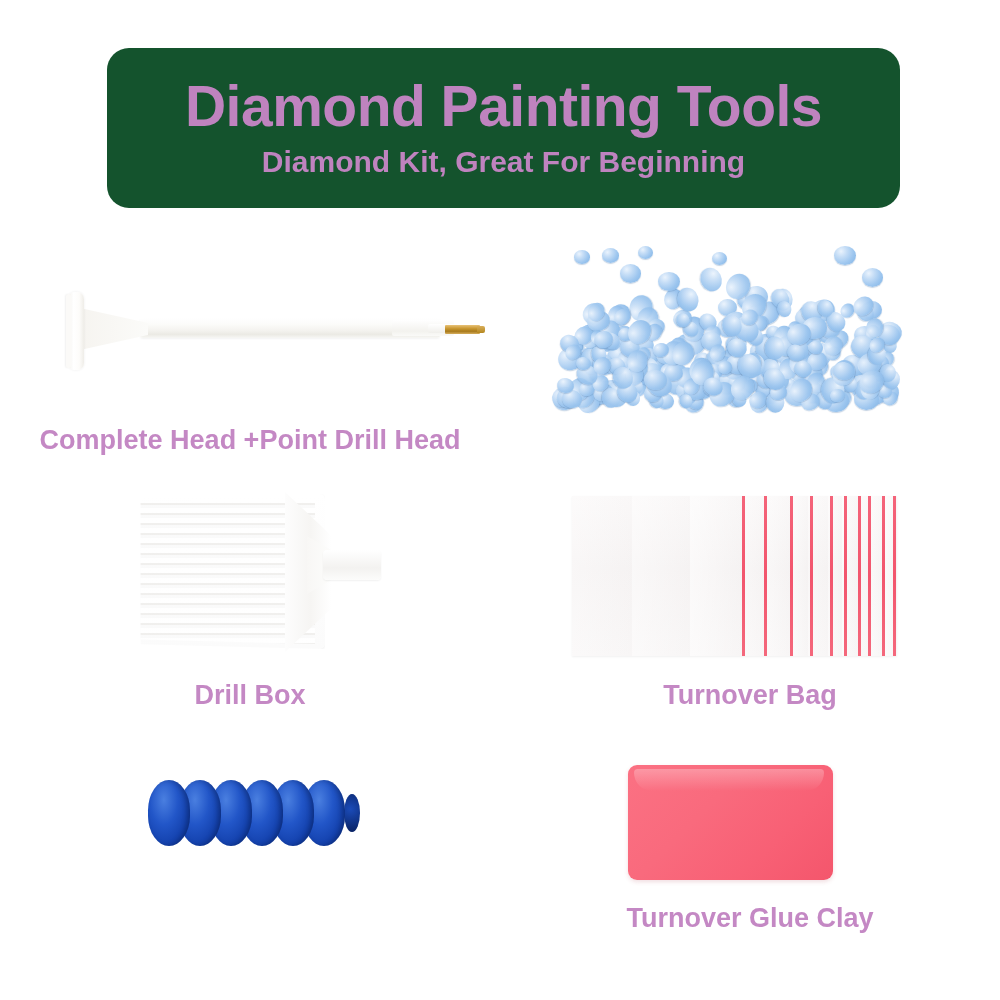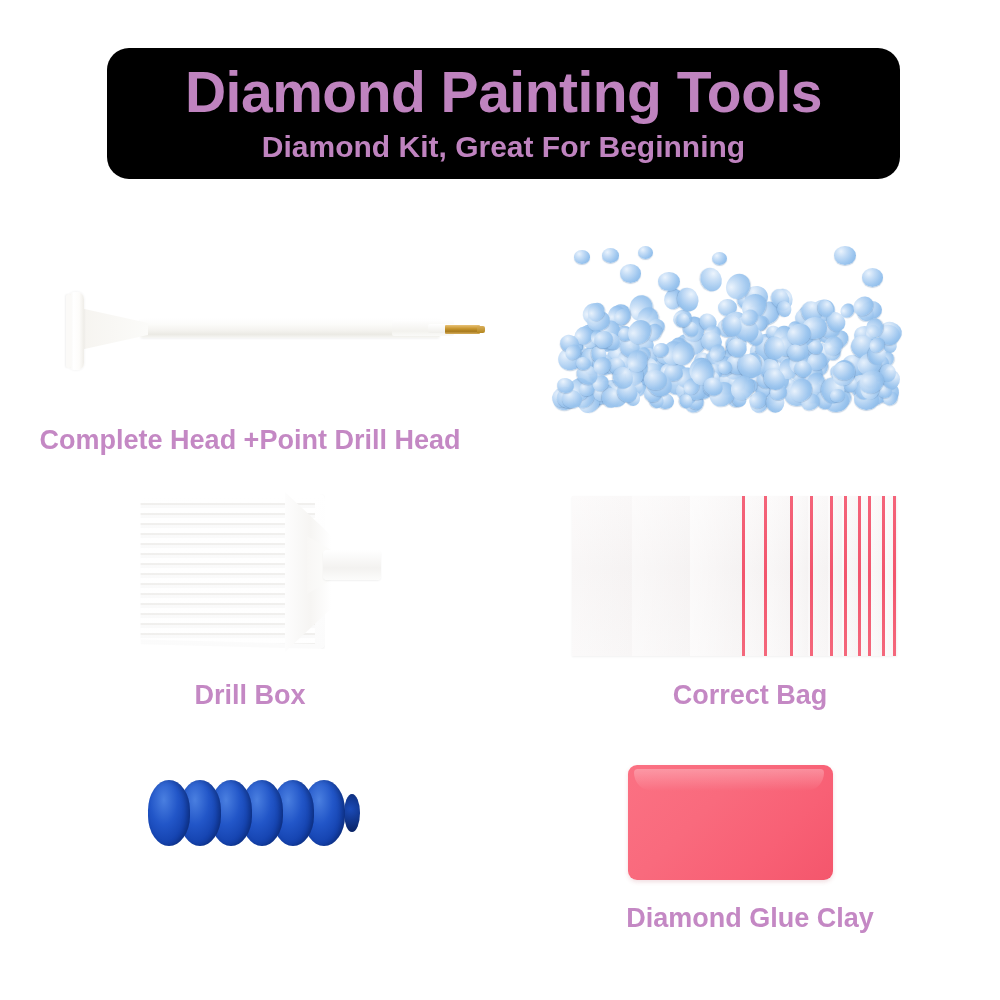--- a/index.html
+++ b/index.html
@@ -8,22 +8,22 @@
     background:#ffffff;
     font-family:"Liberation Sans", sans-serif;
     position:relative;
     overflow:hidden;
   }
 
   
   #header-banner {
     position:absolute;
     left:107px; top:48px;
-    width:793px; height:131px;
-    background:#000000;
+    width:793px; height:160px;
+    background:#14532d;
     border-radius:22px;
     display:flex;
     flex-direction:column;
     align-items:center;
     justify-content:center;
   }
   #page-title {
     font-size:57px;
     font-weight:bold;
     color:#bf83bf;
@@ -610,21 +610,21 @@
         <div class="bag-stripe" style="left: 218px;"></div>
         <div class="bag-stripe" style="left: 238px;"></div>
         <div class="bag-stripe" style="left: 258px;"></div>
         <div class="bag-stripe" style="left: 272px;"></div>
         <div class="bag-stripe" style="left: 286px;"></div>
         <div class="bag-stripe" style="left: 296px;"></div>
         <div class="bag-stripe" style="left: 310px;"></div>
         <div class="bag-stripe" style="left: 321px;"></div>
       </div>
   </div>
-  <div class="caption" id="cap-turnover-bag">Correct Bag</div>
+  <div class="caption" id="cap-turnover-bag">Turnover Bag</div>
 </div>
 
 <div class="cell" id="cell-pen-grip">
   <div class="figure" id="fig-pen-grip">
     <div id="grip-segments">
         <div class="grip-seg" style="left: 0px; z-index: 10;"></div>
         <div class="grip-seg" style="left: 31px; z-index: 9;"></div>
         <div class="grip-seg" style="left: 62px; z-index: 8;"></div>
         <div class="grip-seg" style="left: 93px; z-index: 7;"></div>
         <div class="grip-seg" style="left: 124px; z-index: 6;"></div>
@@ -632,14 +632,14 @@
       </div>
     <div class="grip-end"></div>
   </div>
 </div>
 
 <div class="cell" id="cell-glue-clay">
   <div class="figure" id="fig-glue-clay">
     <div class="clay-block"></div>
     <div class="clay-gloss"></div>
   </div>
-  <div class="caption" id="cap-glue-clay">Diamond Glue Clay</div>
+  <div class="caption" id="cap-glue-clay">Turnover Glue Clay</div>
 </div>
 
 </body></html>

